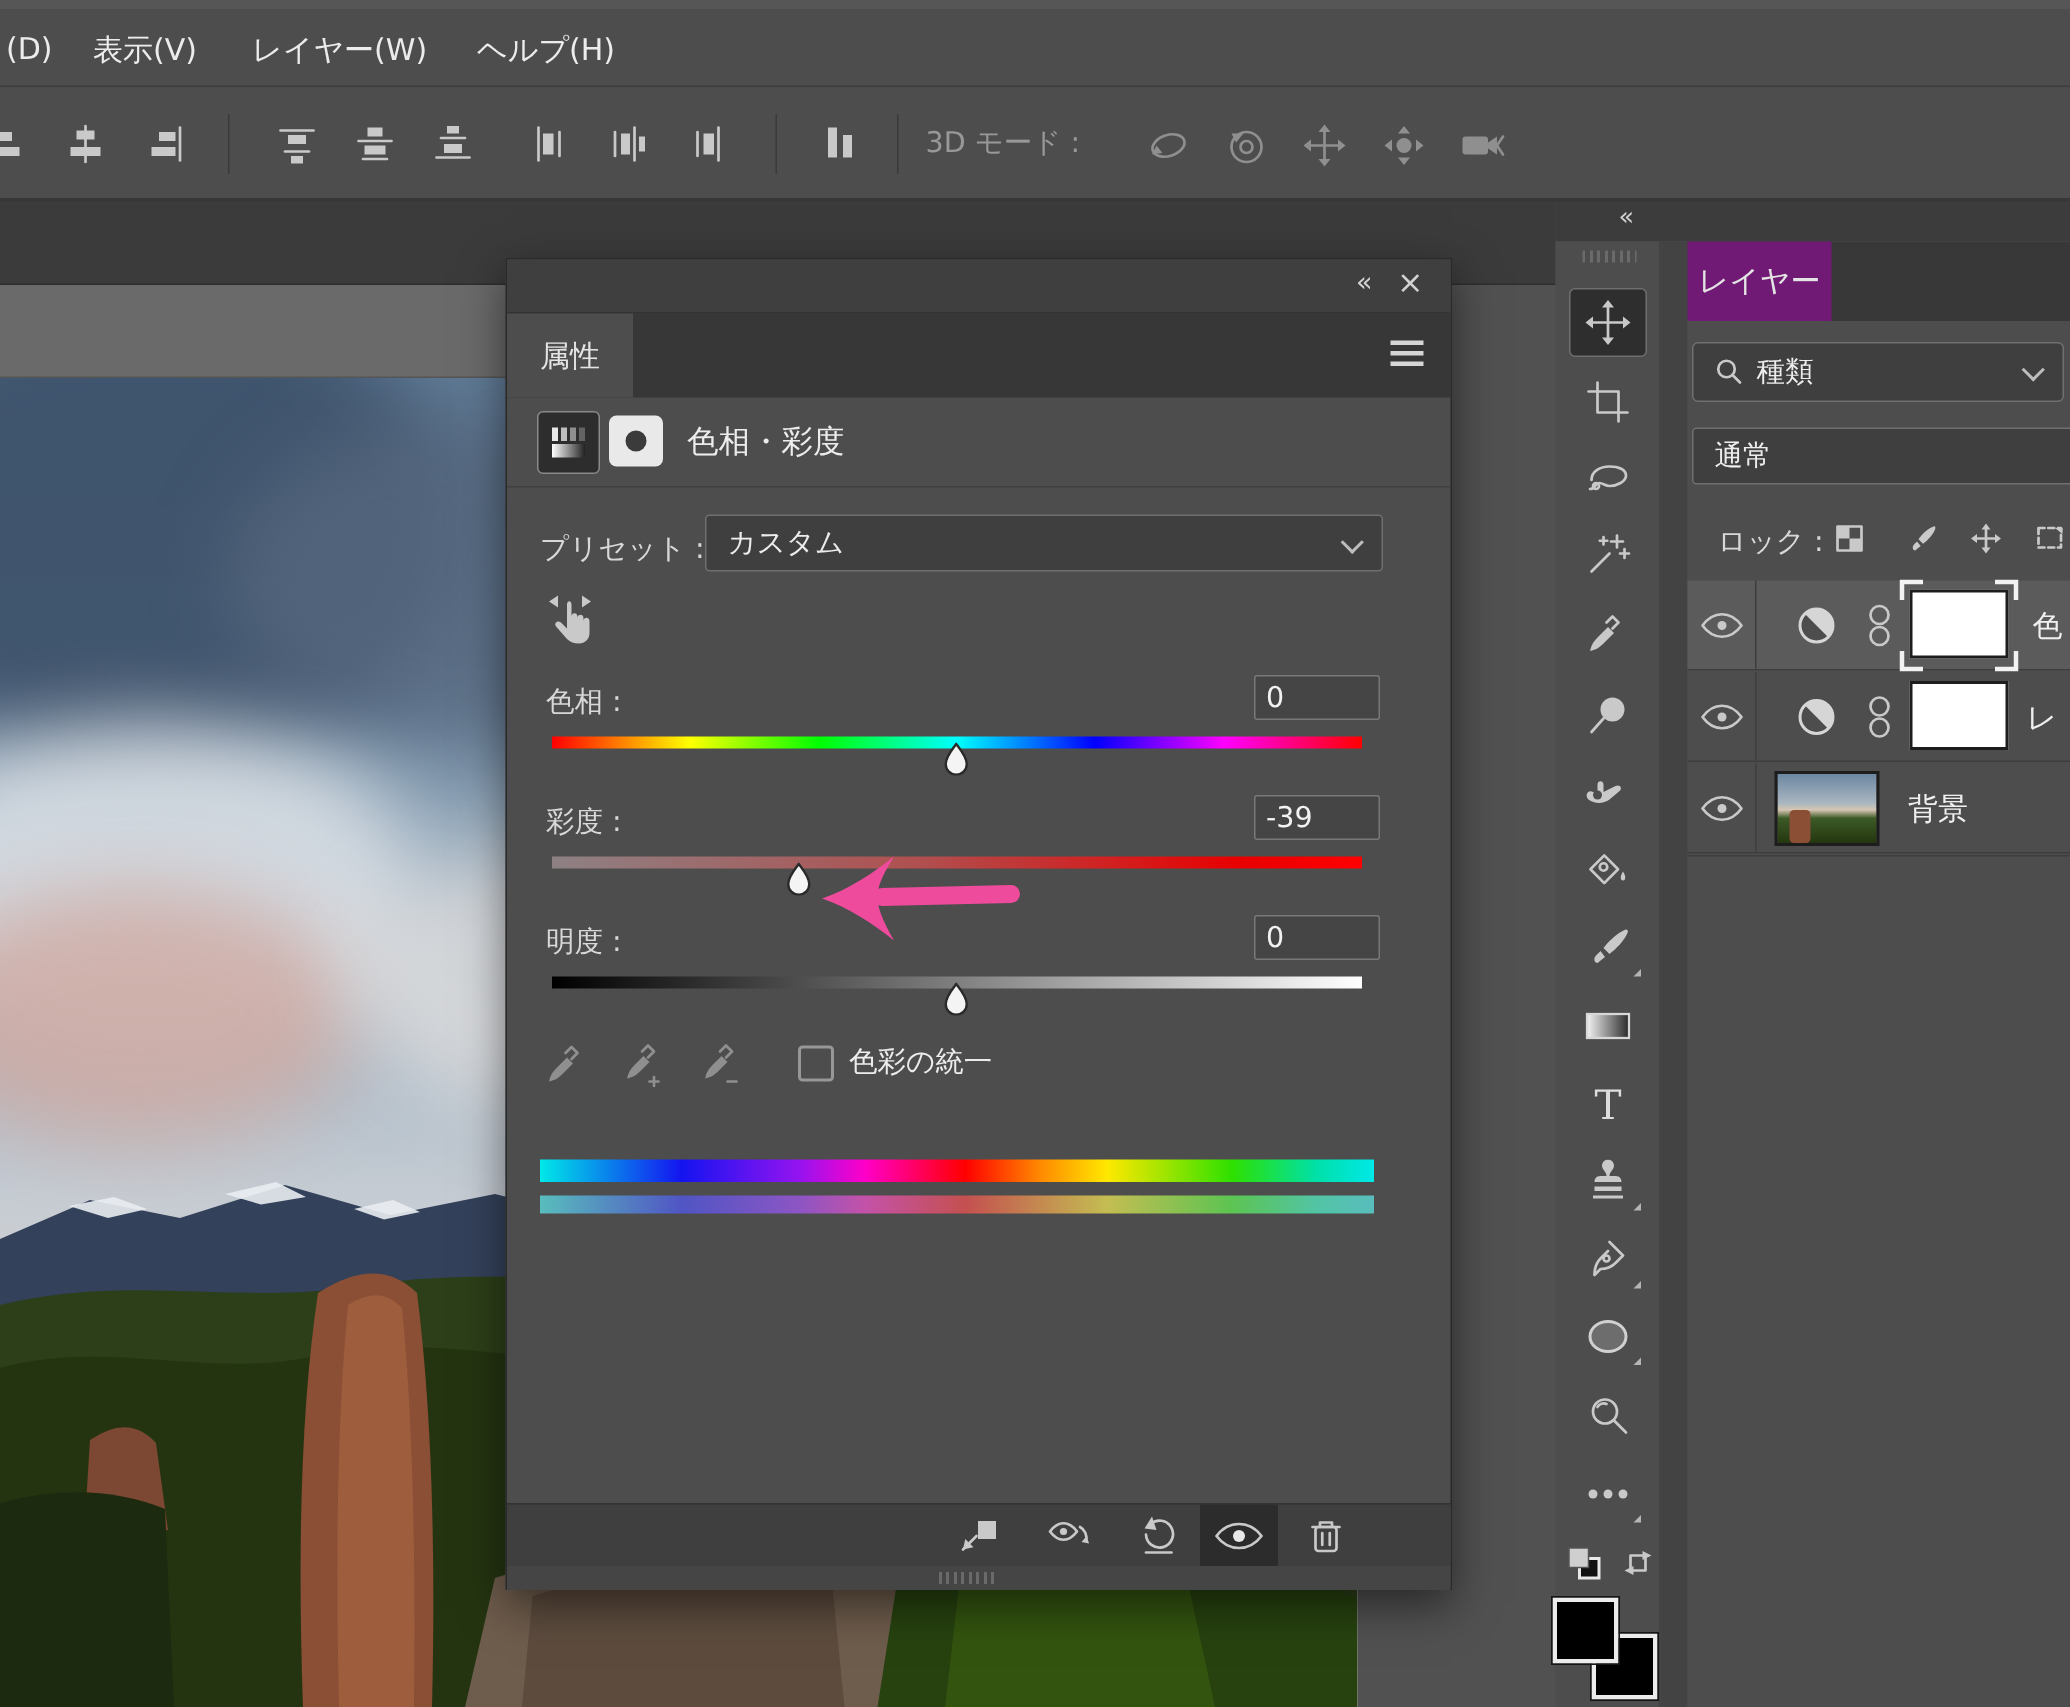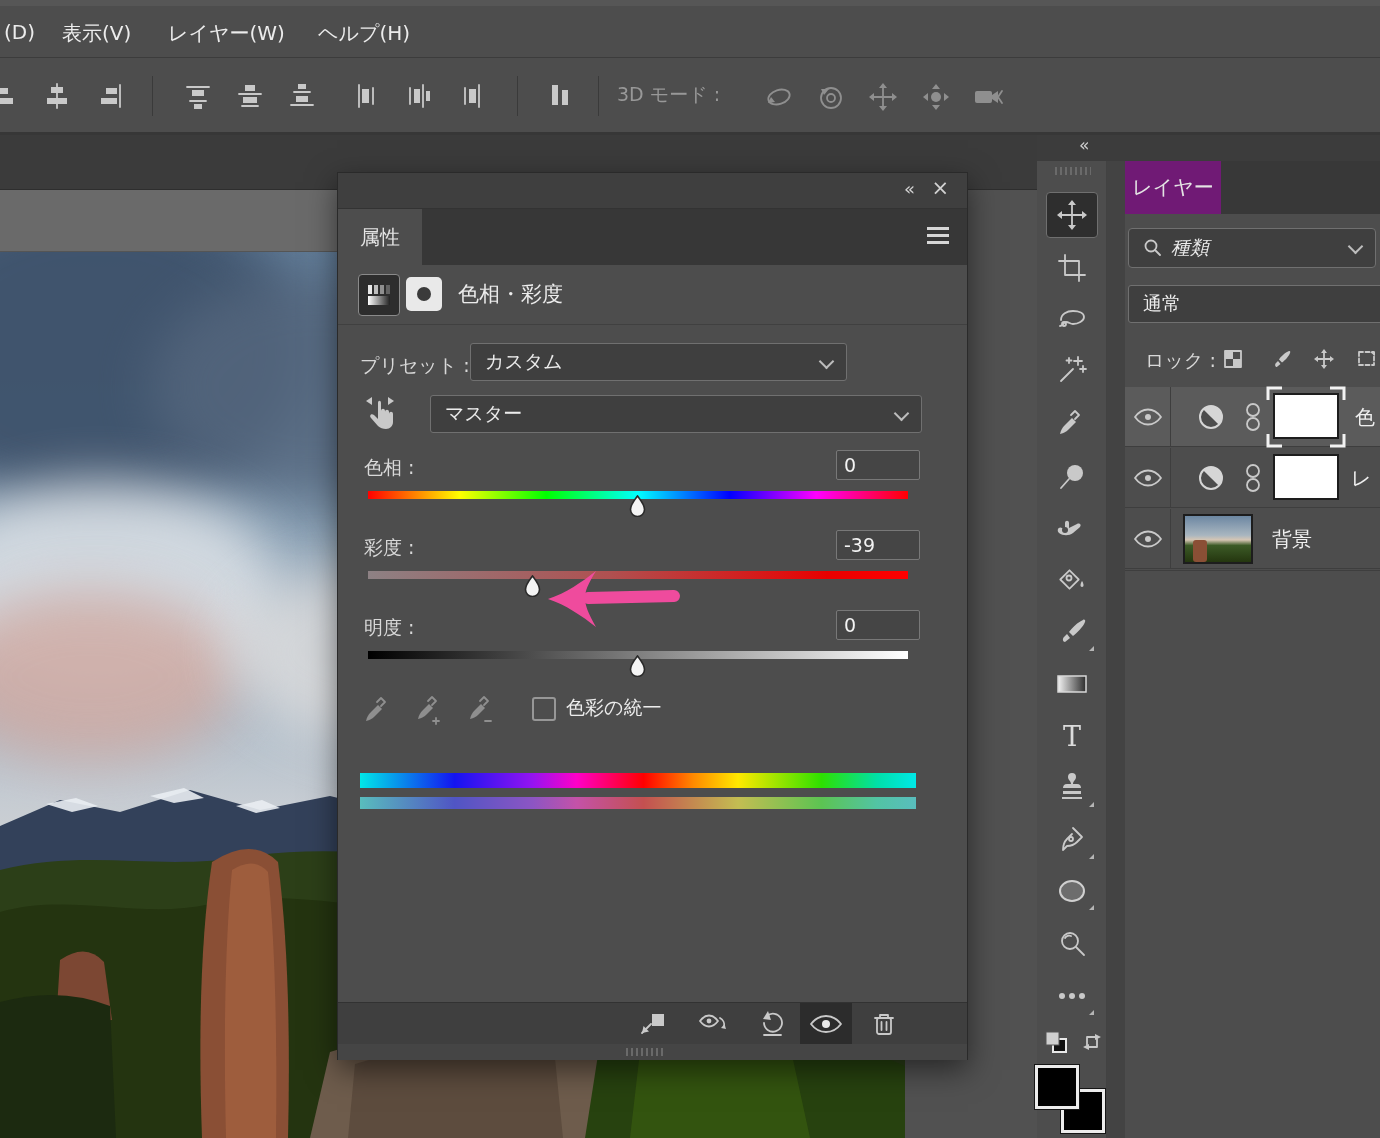--- a/index.html
+++ b/index.html
@@ -67,21 +67,21 @@
   
   #right-topstrip{left:1037px;top:135px;width:343px;height:26px;background:#3c3c3c;}
   #tools-col{left:1037px;top:161px;width:70px;height:977px;background:#4d4d4d;border-right:1px solid #424242;box-sizing:border-box;}
   .tool-btn{position:absolute;left:9px;width:52px;height:46px;display:flex;align-items:center;justify-content:center;cursor:pointer;}
   .tool-sel{background:#2e2e2e;border:1px solid #6f6f6f;border-radius:4px;box-sizing:border-box;}
   .flyout{position:absolute;right:4px;bottom:4px;width:0;height:0;border-left:5px solid transparent;border-bottom:5px solid #b5b5b5;}
   #panel-gap{left:1107px;top:161px;width:18px;height:977px;background:#434343;}
   #layers-panel{left:1125px;top:161px;width:255px;height:977px;background:#4d4d4d;}
   #layers-tabstrip{left:0;top:0;width:255px;height:53px;background:#383838;}
   #layers-tab{left:0;top:0;width:96px;height:53px;background:#701a75;font-size:20px;display:flex;align-items:center;justify-content:center;}
-  #filter-dd{left:3px;top:67px;width:248px;height:40px;border-radius:4px;font-style:italic;}
+  #filter-dd{left:3px;top:67px;width:248px;height:40px;border-radius:4px;}
   #blend-dd{left:3px;top:124px;width:260px;height:38px;border-radius:3px;}
   #lock-row{left:12px;top:177px;width:255px;height:44px;}
   .lock-ic{position:absolute;top:10px;width:24px;height:24px;cursor:pointer;}
   .layer-row{position:absolute;left:0;width:260px;height:60px;border-bottom:1px solid #3e3e3e;box-sizing:border-box;}
   .row-sel{background:#5b5b5b;}
   .eye-cell{position:absolute;left:0;top:0;width:46px;height:100%;border-right:1px solid #3e3e3e;display:flex;align-items:center;justify-content:center;box-sizing:border-box;cursor:pointer;}
   .mask-thumb{position:absolute;left:148px;top:6px;width:66px;height:46px;background:#fff;border:2px solid #1d1d1d;box-sizing:border-box;cursor:pointer;}
   .layer-name{position:absolute;top:17px;font-size:20px;color:#efefef;white-space:nowrap;}
   
   .swatch{position:absolute;width:44px;height:44px;background:#000;border:3px solid #ececec;outline:1px solid #161616;box-sizing:border-box;cursor:pointer;}
@@ -508,34 +508,30 @@
     <div class="abs" id="props-tabstrip">
       <div class="abs" id="props-tab">属性</div>
       <div class="hamburger abs" style="right:18px;top:18px">
           <span></span>
           <span></span>
           <span></span>
         </div>
     </div>
 
     <span class="field-label" style="left:22px;top:180px">プリセット :</span>
-    <div class="dropdown" style="left:132px;top:170px;width:377px">
+    <div class="dropdown" style="left:132px;top:170px;width:452px">
       <span>カスタム</span>
       <span class="chev"></span>
     </div>
 
     <div class="abs" style="left:24px;top:218px;width:38px;height:42px;cursor:pointer">
       <svg width="38" height="42">
           <path class="icf" d="M10 6l-6 4 6 4zM26 6l6 4-6 4z"></path>
           <path class="icf" d="M16 12V28l-4-4c-3-2-5 1-3 3l7 8c2 2 5 3 8 3 4 0 7-3 7-7v-8c0-3-4-3-4 0v-2c0-3-4-3-4 0v-1c0-3-4-3-4 0V12c0-3-3-3-3 0z"></path>
         </svg>
-    </div>
-    <div class="dropdown" style="left:92px;top:222px;width:492px">
-      <span>マスター</span>
-      <span class="chev"></span>
     </div>
 
     <span class="field-label" style="left:26px;top:282px">色相 :</span>
     <input class="num" style="left: 498px; top: 277px;" readonly="" value="0">
     <div class="track" id="track-hue" style="top:318px"></div>
     <div class="handle" style="left:300px;top:322px">
       <svg width="19" height="22">
           <path d="M9.5 1 C12.5 5 16.5 9.5 16.5 14.5 A7 7 0 0 1 2.5 14.5 C2.5 9.5 6.5 5 9.5 1 Z" fill="#f4f4f4" stroke="#2a2a2a" stroke-width="1.6"></path>
         </svg>
     </div>

